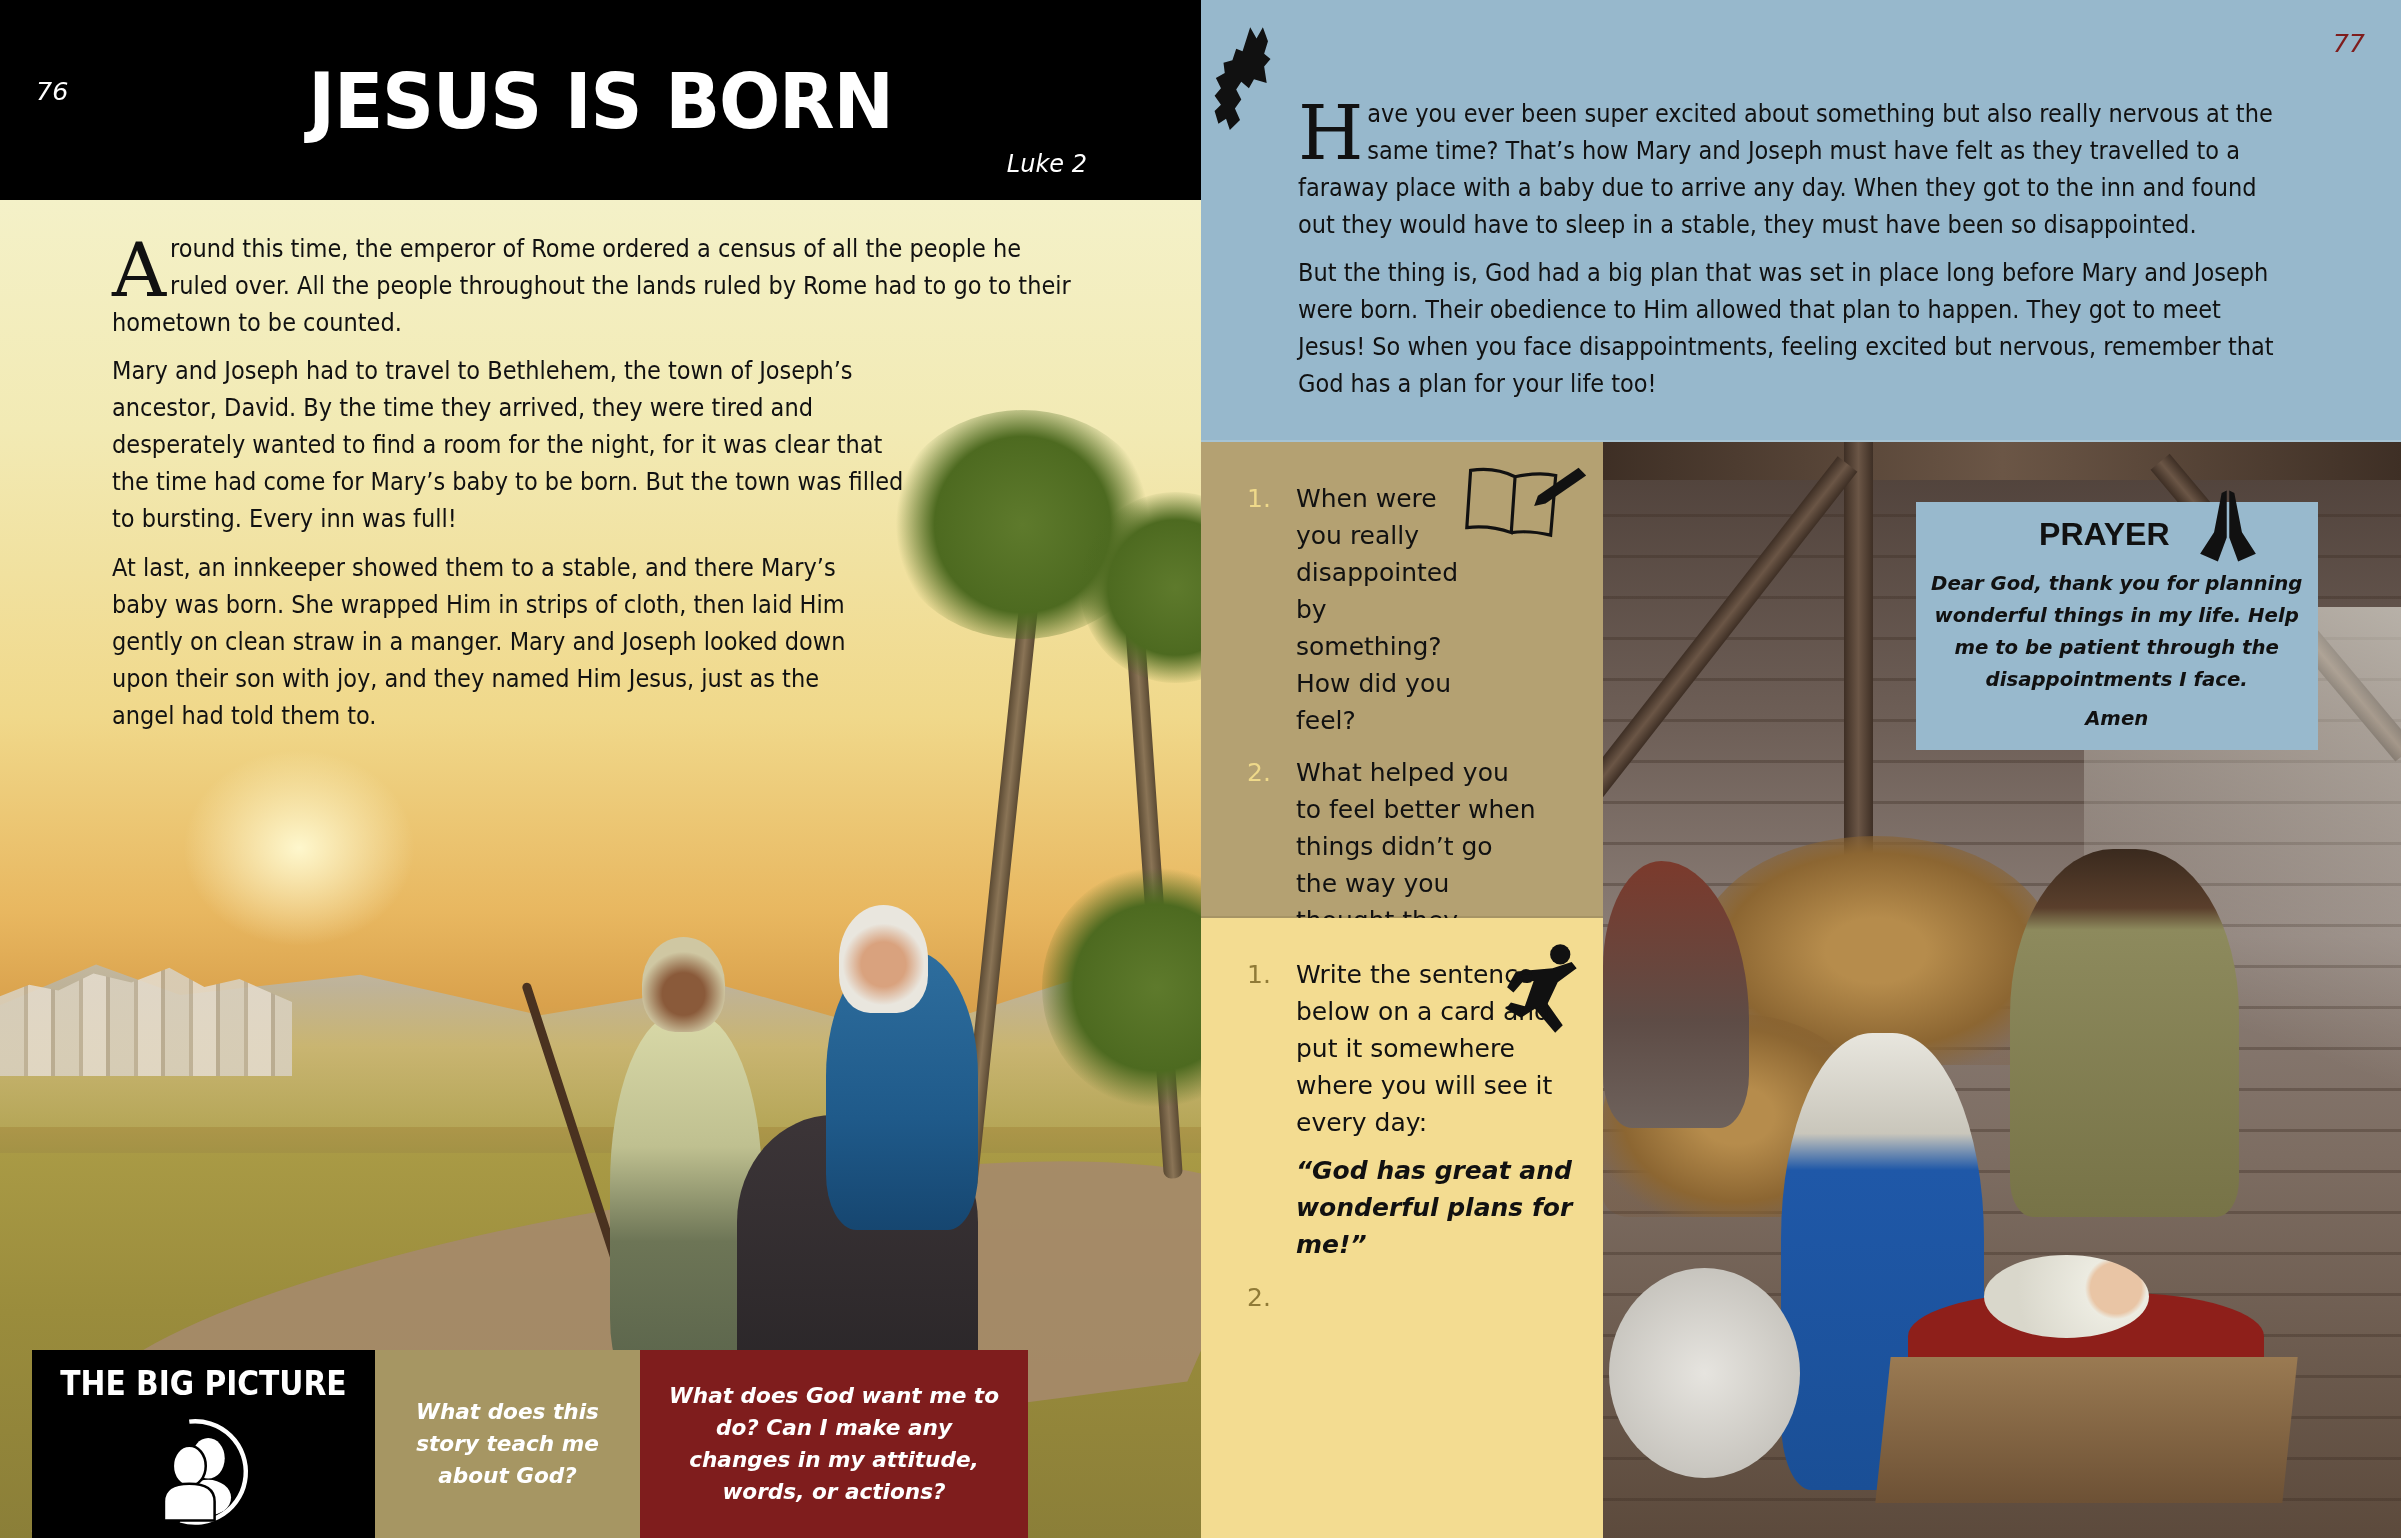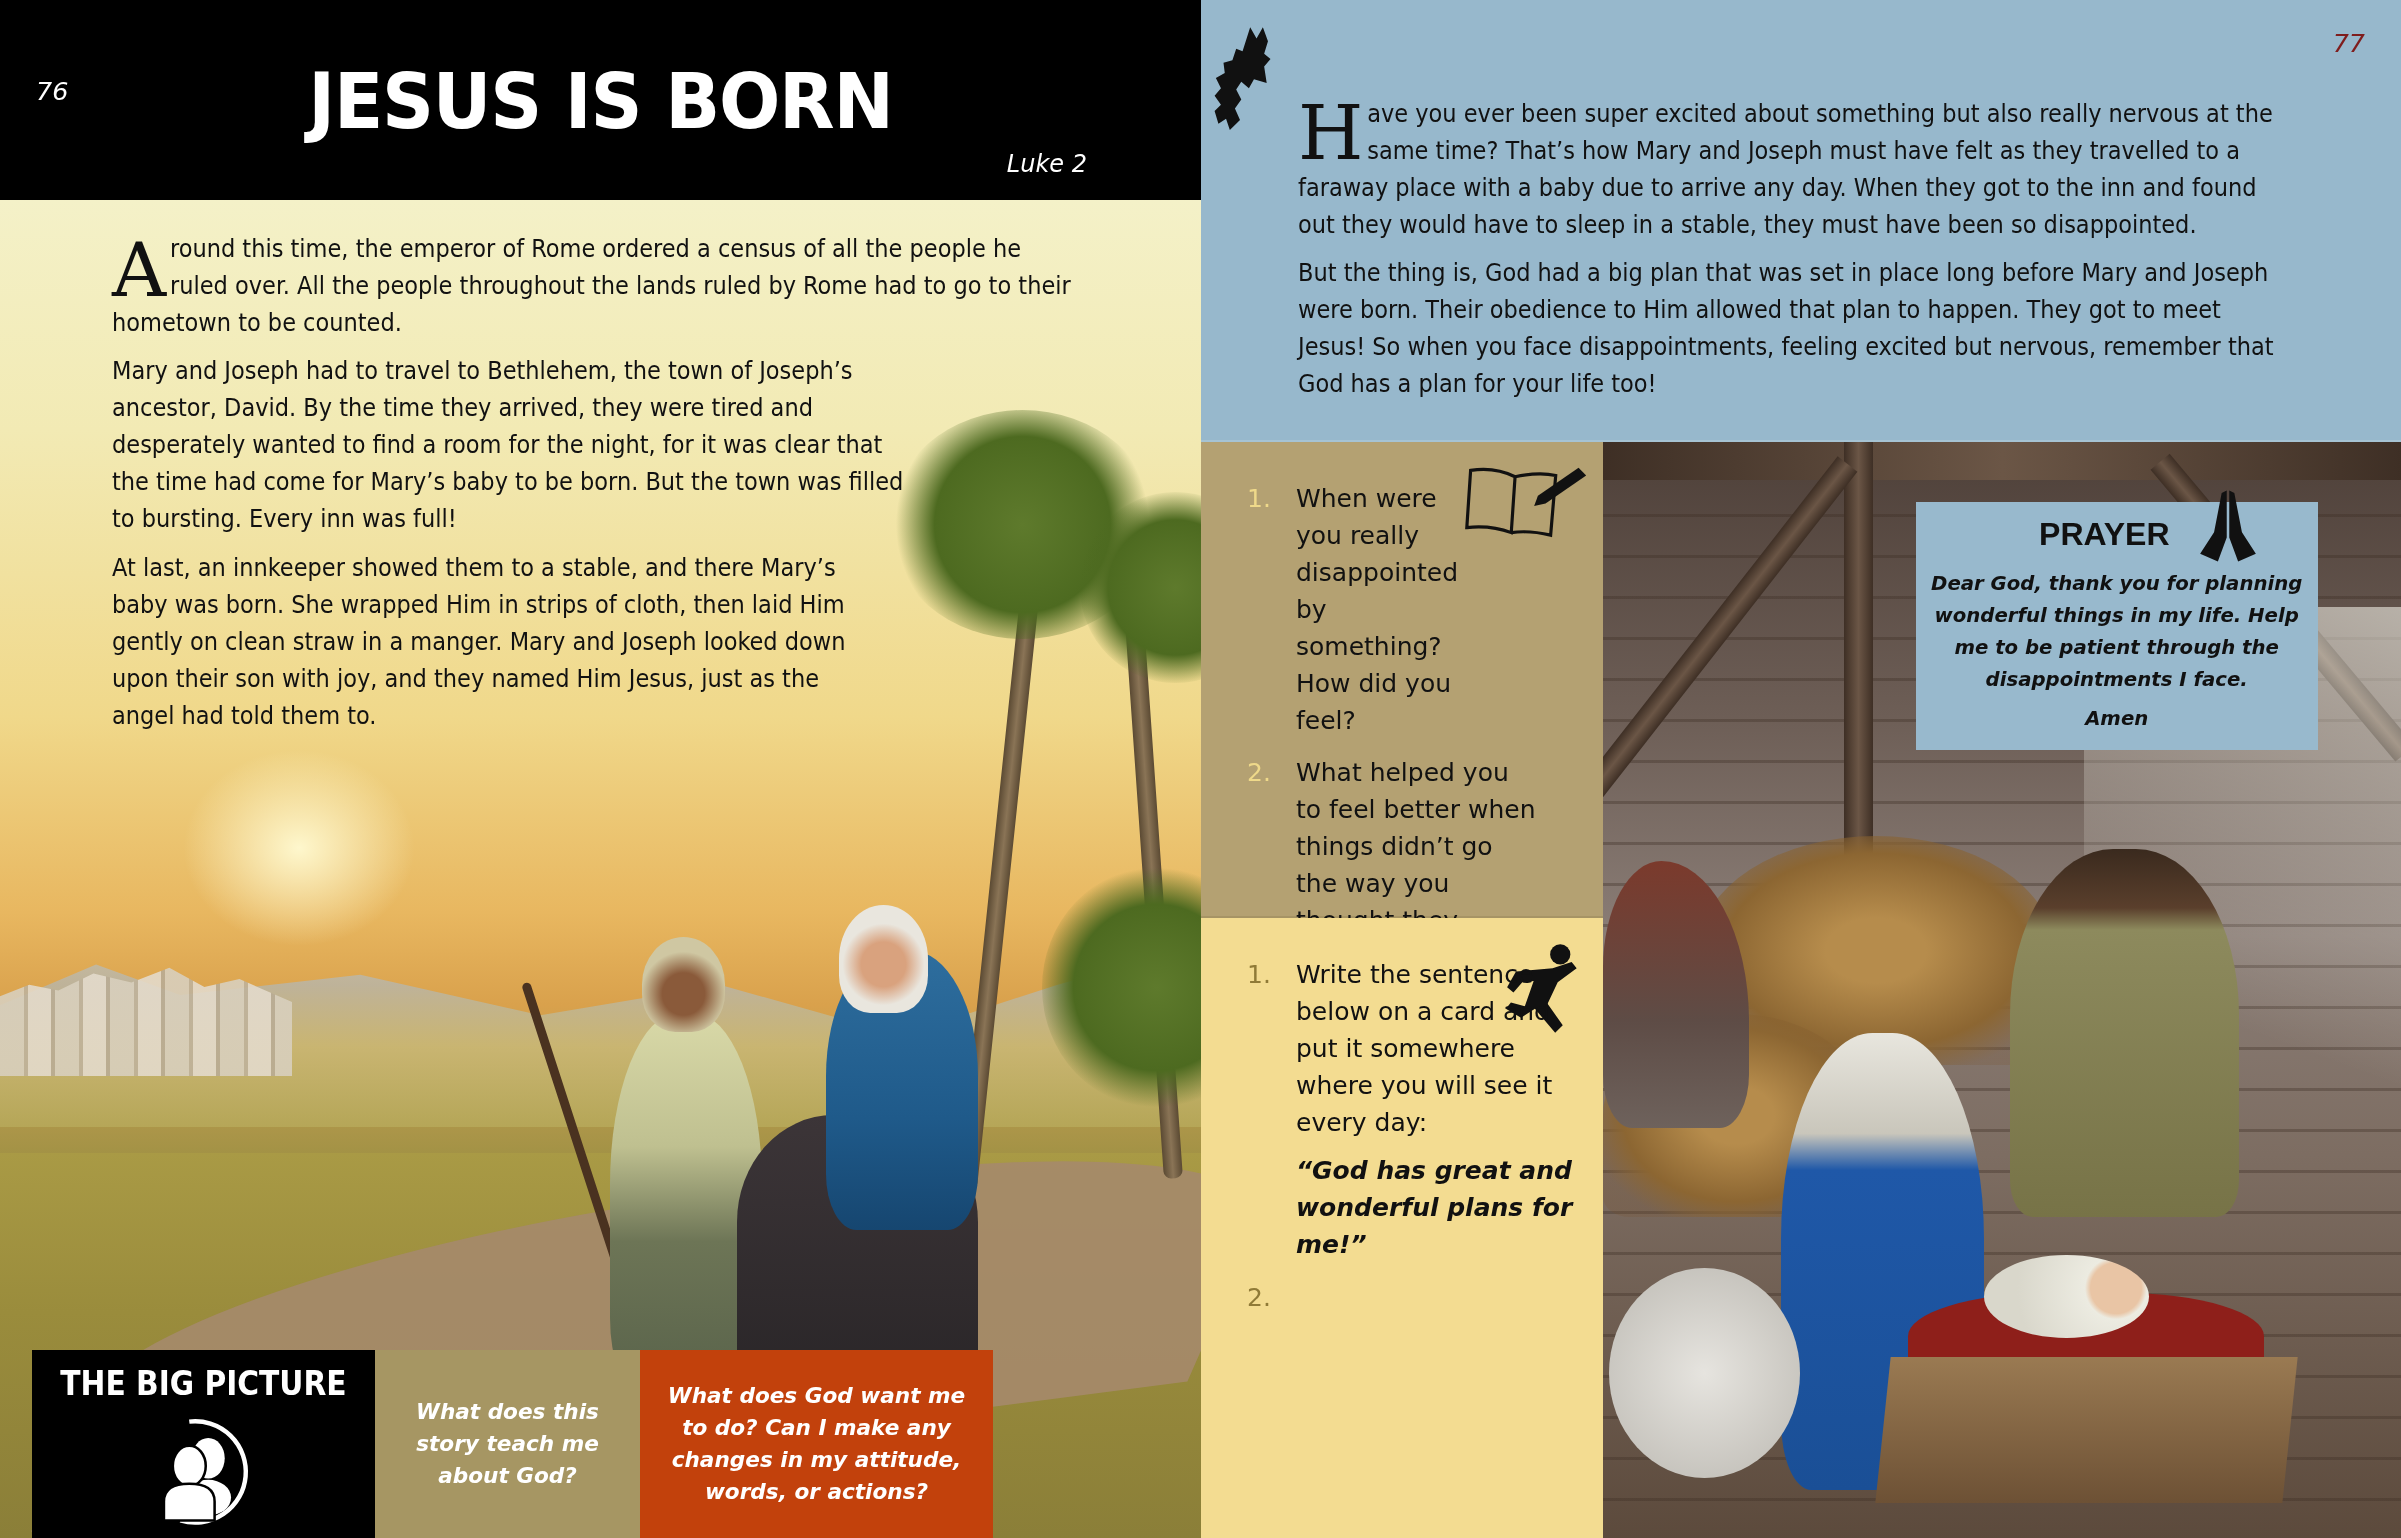--- a/index.html
+++ b/index.html
@@ -56,21 +56,21 @@
   
   .bigpic { position:absolute; left:0; top:1350px; width:1201px; height:188px; display:flex;padding-left:32px; }
   .bigpic-label { width:343px; height:188px; background:#000; position:relative; }
   .bigpic-title { position:absolute; left:0; width:343px; top:14px; text-align:center; color:#fff;
                   font-family:"DejaVu Sans", sans-serif; font-weight:bold; font-size:33px; transform:scaleX(0.9); }
   .bigpic-icon { position:absolute; left:118px; top:64px; width:114px; height:114px; }
   .bigpic-q { display:flex; align-items:center; justify-content:center; text-align:center; color:#fff;
               font-family:"DejaVu Sans", sans-serif; font-style:italic; font-weight:bold; font-size:21.6px; line-height:32px; padding:0 19px; }
   .bigpic-q.q1 { width:265px; background:#a69663; }
   .bigpic-q.q2 { width:240px; background:#958544; }
-  .bigpic-q.q3 { width:353px; background:#c2410c; padding:0 25.4px; }
+  .bigpic-q.q3 { width:388px; background:#7f1d1d; padding:0 25.4px; }
 
   
   .reflect { position:absolute; left:0; top:0; width:1201px; height:442px; background:#97b8cc; border-bottom:2.5px solid #a6c3d3; }
   .puzzle-icon { position:absolute; left:11.4px; top:24px; width:70px; height:108px; }
   .reflect-text { position:absolute; left:97px; top:95px; width:991px; color:#111;
                   font-family:"DejaVu Sans Condensed","DejaVu Sans", sans-serif; font-size:25px; line-height:37px; }
   .reflect-text p { margin-bottom:11.4px; }
   .drop-cap-h { float:left; font-family:"DejaVu Serif", serif; font-size:75px; line-height:64px; margin:6.4px 3.8px 0 0; }
 
   .think { position:absolute; left:0; top:442px; width:402px; height:476px; background:#b4a172; border-bottom:2.5px solid #a69465; }

